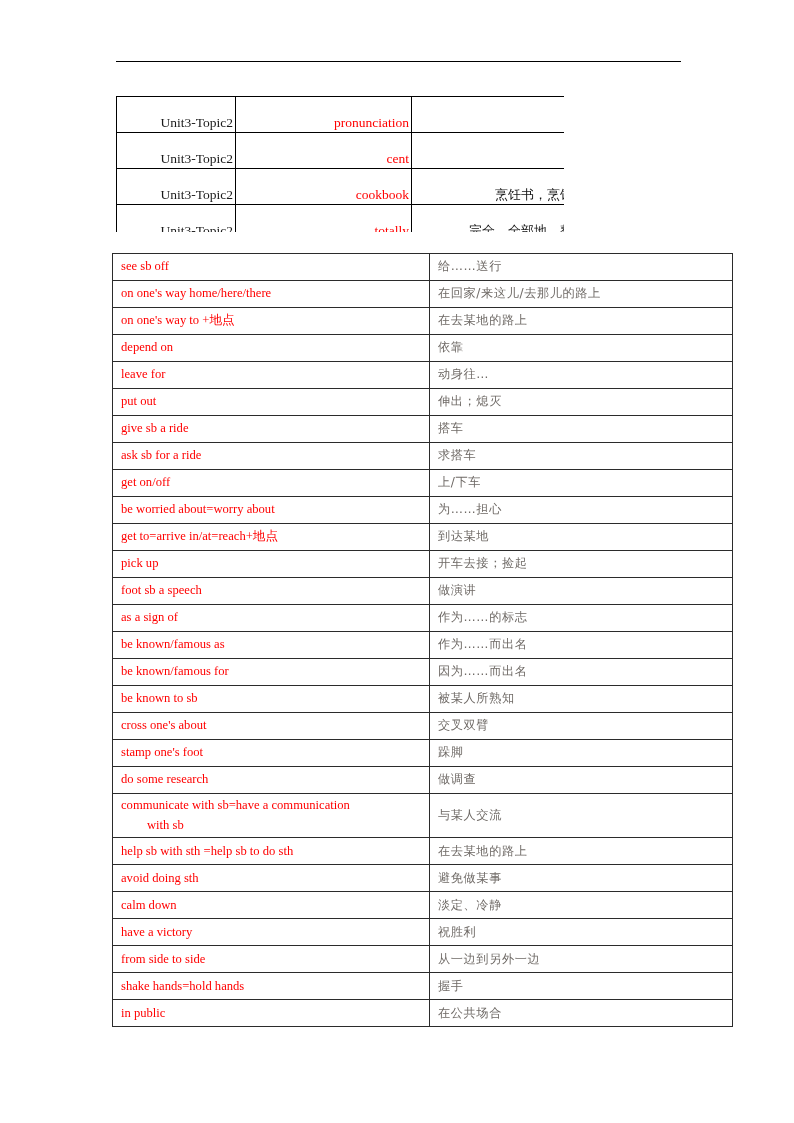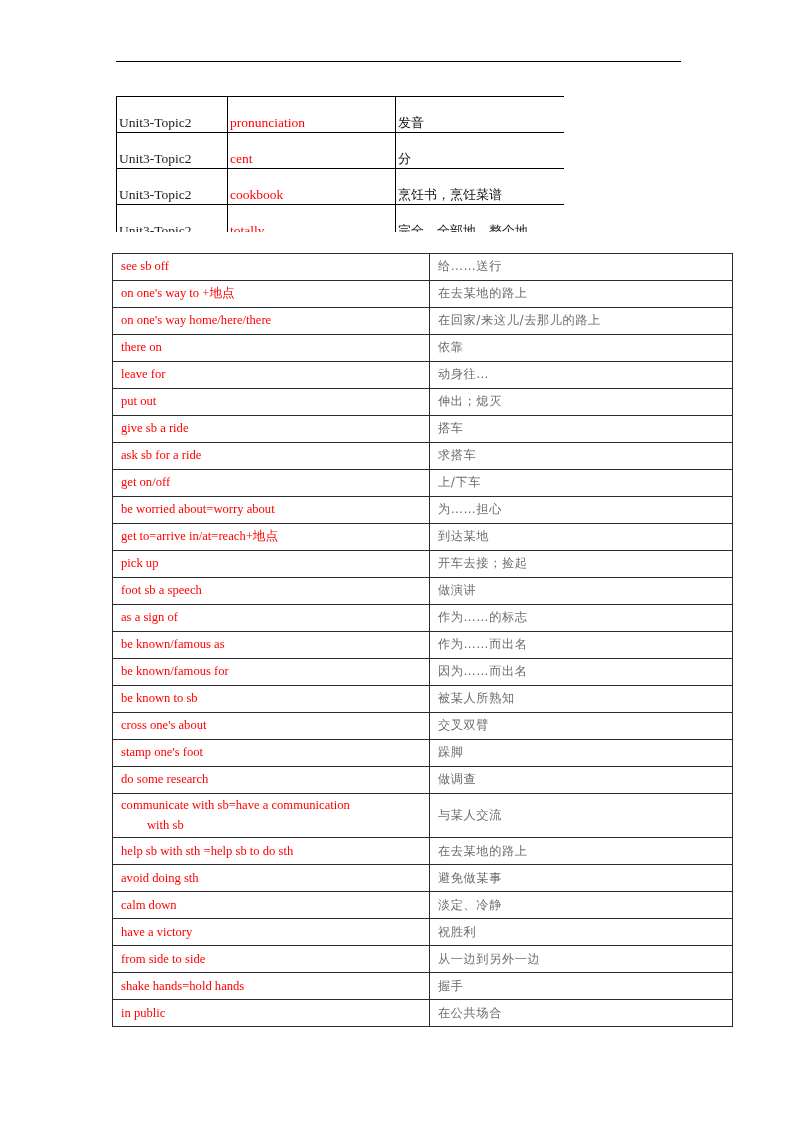--- a/index.html
+++ b/index.html
@@ -44,23 +44,23 @@
   }
   table.t1 {
     border-collapse: collapse;
     table-layout: fixed;
     width: 446px;
     margin: 0;
   }
   table.t1 td {
     border: 1.2px solid #000000;
     height: 33px;
-    padding: 0 2px 2px 2px;
+    padding: 0 2px 2px 10px;
     vertical-align: bottom;
-    text-align: left;
+    text-align: right;
     font-size: 13.5px;
     line-height: 1.05;
     white-space: nowrap;
   }
   table.t1 td.c-unit  { width: 106px; color: #1a1a1a; }
   table.t1 td.c-word  { width: 163px; color: #ff0000; }
   table.t1 td.c-mean  { width: 177px; color: #141414; font-family: "DejaVu Sans", sans-serif; font-size: 13px; }
 
   
   table.t2 {
@@ -127,29 +127,29 @@
     </table>
   </div>
 
   <table class="t2">
     <tbody id="t2-body">
         <tr>
           <td class="en"><span>see sb off</span></td>
           <td class="cn">给……送行</td>
         </tr>
         <tr>
+          <td class="en"><span>on one's way home/here/there</span></td>
+          <td class="cn">在回家/来这儿/去那儿的路上</td>
+        </tr>
+        <tr>
           <td class="en"><span>on one's way to +地点</span></td>
           <td class="cn cn-pad">在去某地的路上</td>
         </tr>
         <tr>
-          <td class="en"><span>on one's way home/here/there</span></td>
-          <td class="cn">在回家/来这儿/去那儿的路上</td>
-        </tr>
-        <tr>
-          <td class="en"><span>there on</span></td>
+          <td class="en"><span>depend on</span></td>
           <td class="cn cn-pad">依靠</td>
         </tr>
         <tr>
           <td class="en"><span>leave for</span></td>
           <td class="cn">动身往…</td>
         </tr>
         <tr>
           <td class="en"><span>put out</span></td>
           <td class="cn">伸出；熄灭</td>
         </tr>

